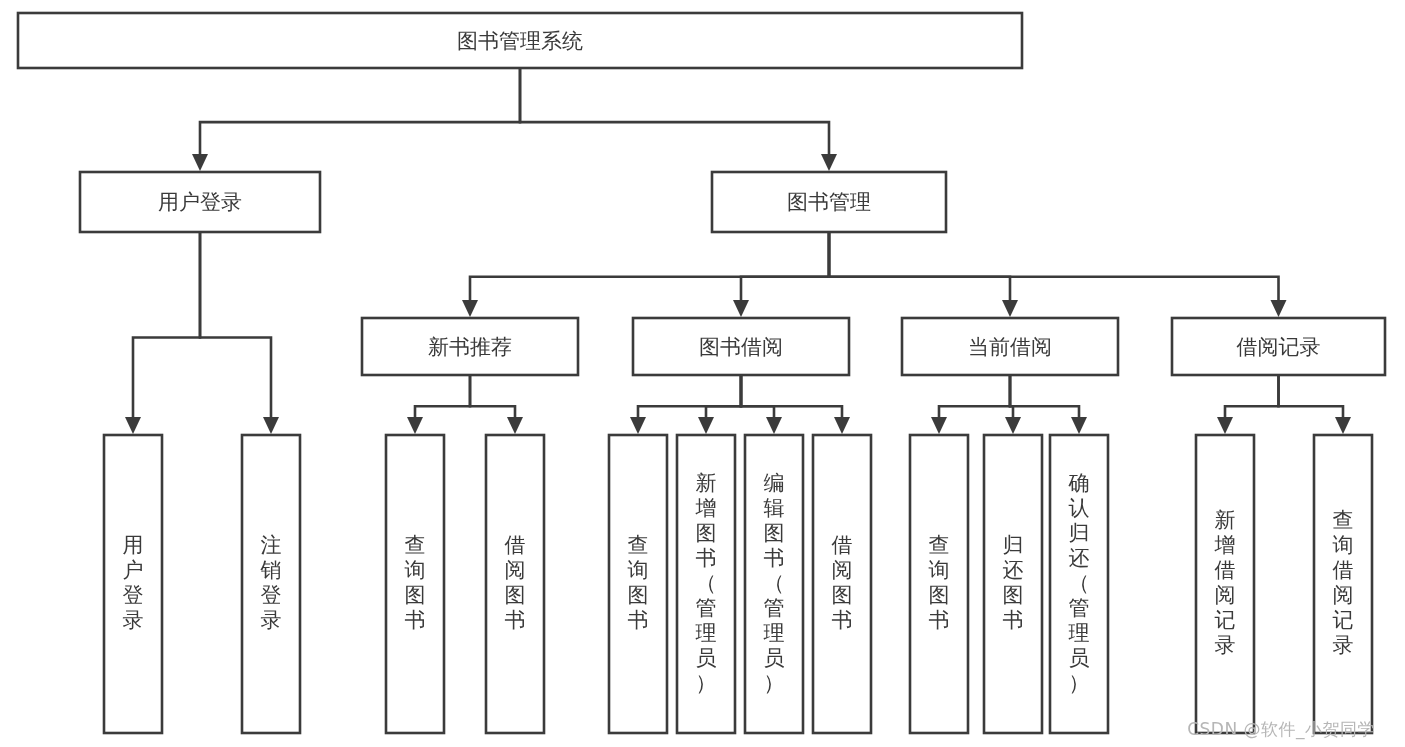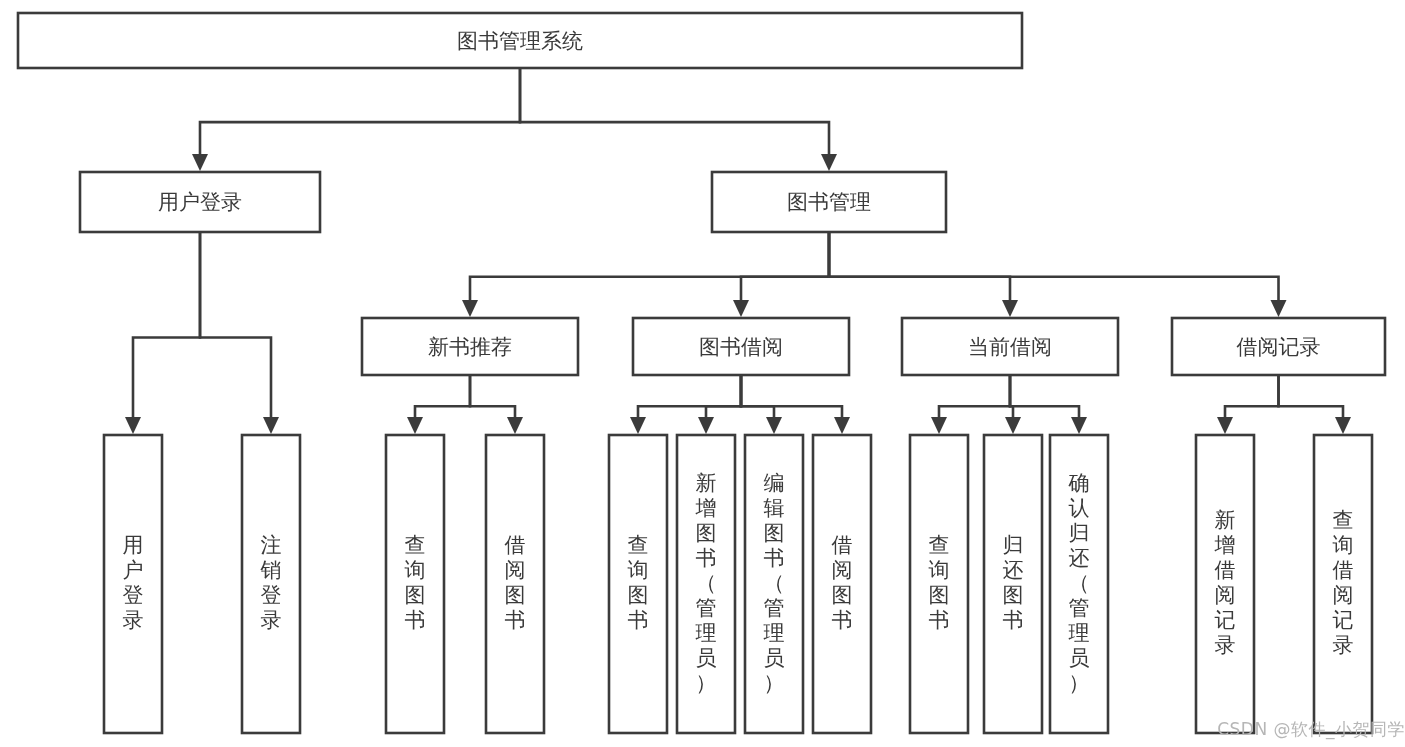--- a/index.html
+++ b/index.html
@@ -51,21 +51,21 @@
     dominant-baseline: middle;
   }
   .node-label-v {
     font-family: "DejaVu Sans", "Liberation Sans", sans-serif;
     font-size: 21px;
     fill: #3a3a3a;
     text-anchor: middle;
   }
   .watermark-text {
     position: absolute;
-    right: 0;
+    right: 30px;
     bottom: 6px;
     font-family: "DejaVu Sans", "Liberation Sans", sans-serif;
     font-size: 17px;
     color: #b6b6b6;
     white-space: nowrap;
     letter-spacing: 0.5px;
     user-select: none;
   }
 </style>
 </head>

